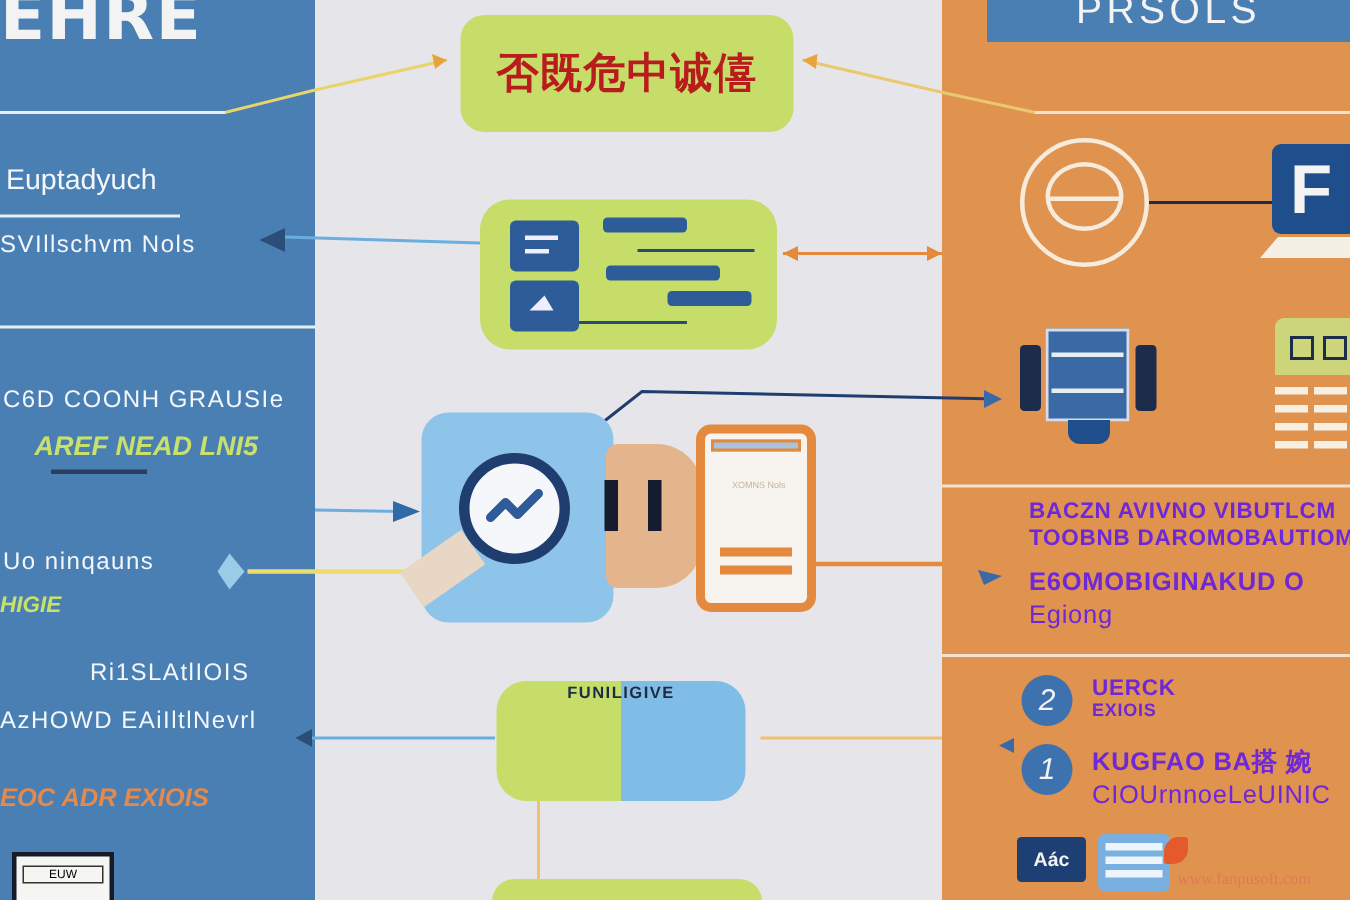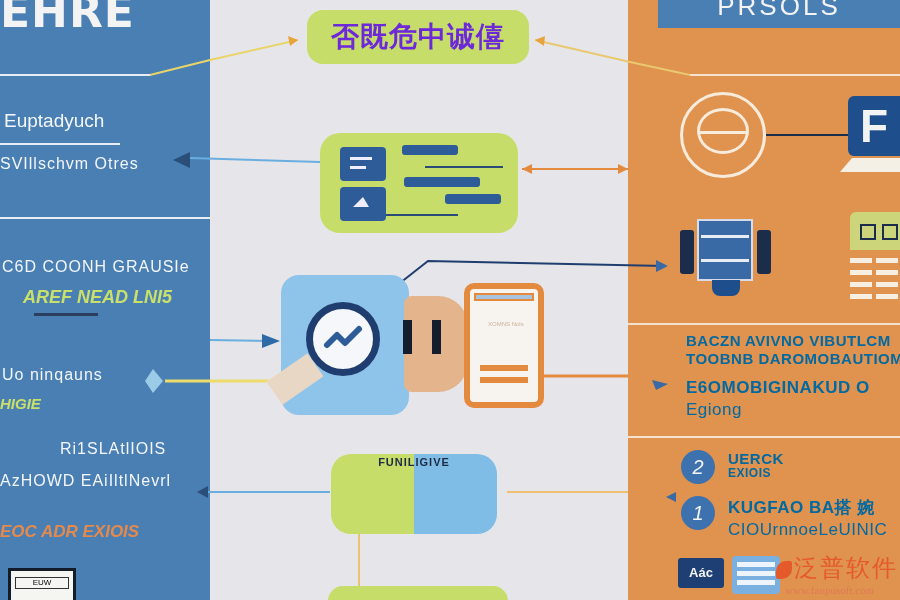--- a/index.html
+++ b/index.html
@@ -26,23 +26,23 @@
   .lp-orange { color: #e38a4c; font-size: 17px; font-weight: bold; white-space: nowrap; font-style: italic; }
   .doc-icon {
     left: 8px; top: 568px; width: 68px; height: 40px;
     border: 3px solid #141c2a; background: #f5f5f2;
   }
   .doc-icon .bar { position: absolute; left: 4px; right: 4px; top: 6px; height: 12px; border: 1px solid #333; font-size: 8px; text-align: center; }
 
   
   .green-box { background: #c6dd6a; border-radius: 16px; }
   .title-box {
-    left: 307px; top: 10px; width: 222px; height: 54px;
+    left: 307px; top: 10px; width: 222px; height: 78px;
     display: flex; align-items: center; justify-content: center;
-    color: #6d28d9; font-size: 28px; font-weight: bold; letter-spacing: 1px;
+    color: #b91c1c; font-size: 28px; font-weight: bold; letter-spacing: 1px;
   }
   .list-card { left: 320px; top: 133px; width: 198px; height: 100px; border-radius: 20px; }
   .tile { background: #2e5c98; border-radius: 4px; position: absolute; }
   .pill { background: #2e5c98; border-radius: 3px; position: absolute; height: 10px; }
   .thin { background: #2a4a78; position: absolute; height: 2px; }
 
   .blue-card { left: 281px; top: 275px; width: 128px; height: 140px; background: #8ec3ea; border-radius: 18px; }
   .tan-shape { left: 404px; top: 296px; width: 64px; height: 96px; background: #e4b48c; border-radius: 8px 30px 30px 8px; }
   .check-circle {
     left: 306px; top: 302px; width: 74px; height: 74px; border-radius: 50%;
@@ -72,21 +72,21 @@
   .right-divider { height: 2px; background: #f4e2cf; }
   .clock-outer { left: 680px; top: 92px; width: 86px; height: 86px; border: 3px solid #f7ebdc; border-radius: 50%; }
   .clock-inner { left: 697px; top: 108px; width: 52px; height: 46px; border: 3px solid #f7ebdc; border-radius: 50%; }
   .f-box { left: 848px; top: 96px; width: 60px; height: 60px; background: #1e4f8c; border-radius: 6px; color: #f3f3f3; font-size: 46px; font-weight: bold; line-height: 60px; padding-left: 12px; }
   .monitor { left: 697px; top: 219px; width: 56px; height: 62px; background: #3a6aa6; border: 2px solid #d8dce8; }
   .monitor-side { position: absolute; width: 14px; height: 44px; background: #1c2d4c; border-radius: 3px; top: 230px; }
   .monitor-stand { left: 712px; top: 280px; width: 28px; height: 16px; background: #1e4f8c; border-radius: 0 0 8px 8px; }
   .table-card { left: 850px; top: 212px; width: 60px; height: 100px; }
   .table-card .head { position: absolute; left: 0; top: 0; right: 0; height: 38px; background: #cdd57a; border-radius: 6px 6px 0 0; }
   .table-card .row { position: absolute; height: 5px; background: #f7efe2; }
-  .rp-text { color: #0369a1; font-size: 15px; font-weight: bold; white-space: nowrap; letter-spacing: 0.5px; }
+  .rp-text { color: #6d28d9; font-size: 15px; font-weight: bold; white-space: nowrap; letter-spacing: 0.5px; }
   .rp-text.big { font-size: 17px; }
   .num-circle { width: 34px; height: 34px; border-radius: 50%; background: #3e72ae; color: #f3f3f3; font-size: 20px; text-align: center; line-height: 34px; font-style: italic; }
   .abc-btn { left: 678px; top: 558px; width: 46px; height: 30px; background: #1e3f74; border-radius: 3px; color: #f3f3f3; font-size: 13px; font-weight: bold; text-align: center; line-height: 30px; }
   .list-btn { left: 732px; top: 556px; width: 48px; height: 38px; background: #79b0e0; border-radius: 4px; }
   .list-btn i { position: absolute; left: 5px; right: 5px; height: 5px; background: #eef4fb; }
   .watermark { left: 776px; top: 552px; color: #e55a2a; }
   .watermark .cn { font-size: 24px; letter-spacing: 2px; }
   .watermark .url { font-size: 11px; font-family: "Liberation Serif", serif; color: #e07a55; margin-left: 9px; }
   .wm-logo { display: inline-block; width: 16px; height: 18px; background: #e55a2a; border-radius: 10px 2px 10px 2px; margin-right: 2px; vertical-align: middle; }
   svg.connectors { position: absolute; left: 0; top: 0; width: 900px; height: 600px; pointer-events: none; }
@@ -134,21 +134,21 @@
   <polygon points="666,497 676,492 676,502" fill="#3a6aa6"></polygon>
 
   <line x1="766" y1="135" x2="848" y2="135" stroke="#1c2d4c" stroke-width="2"></line>
 </svg>
 
 <div class="abs left-title">EHRE</div>
 <div class="abs divider-white" style="left:0;top:74px;width:150px;"></div>
 
 <div class="abs lp-text" style="left:4px;top:110px;">Euptadyuch</div>
 <div class="abs divider-white" style="left:0;top:143px;width:120px;"></div>
-<div class="abs lp-text small" style="left:0;top:155px;">SVIllschvm Otres</div>
+<div class="abs lp-text small" style="left:0;top:155px;">SVIllschvm Nols</div>
 
 <div class="abs divider-white" style="left:0;top:217px;width:210px;"></div>
 <div class="abs lp-text small" style="left:2px;top:258px;">C6D COONH GRAUSIe</div>
 <div class="abs lp-green" style="left:0;top:287px;padding-left:23px;">AREF NEAD LNI5</div>
 <div class="abs" style="left:34px;top:313px;width:64px;height:3px;background:#2a3e5e;"></div>
 
 <div class="abs lp-text small" style="left:2px;top:366px;">Uo ninqauns</div>
 <div class="abs lp-green" style="left:0;top:395px;font-size:15px;">HIGIE</div>
 
 <div class="abs lp-text small" style="left:60px;top:440px;text-align:right;">Ri1SLAtlIOIS</div>
@@ -248,15 +248,15 @@
 <div class="abs rp-text big" style="left:728px;top:520px;font-weight:normal;">CIOUrnnoeLeUINIC</div>
 
 <div class="abs abc-btn">Aác</div>
 <div class="abs list-btn">
   <i style="top:6px;"></i>
     <i style="top:15px;"></i>
     <i style="top:24px;"></i>
 </div>
 
 <div class="abs watermark">
-  <div class="cn"><span class="wm-logo"></span><span>泛普软件</span></div>
+  <div class="cn"><span class="wm-logo"></span></div>
   <div class="url">www.fanpusoft.com</div>
 </div>
 
 </body></html>

